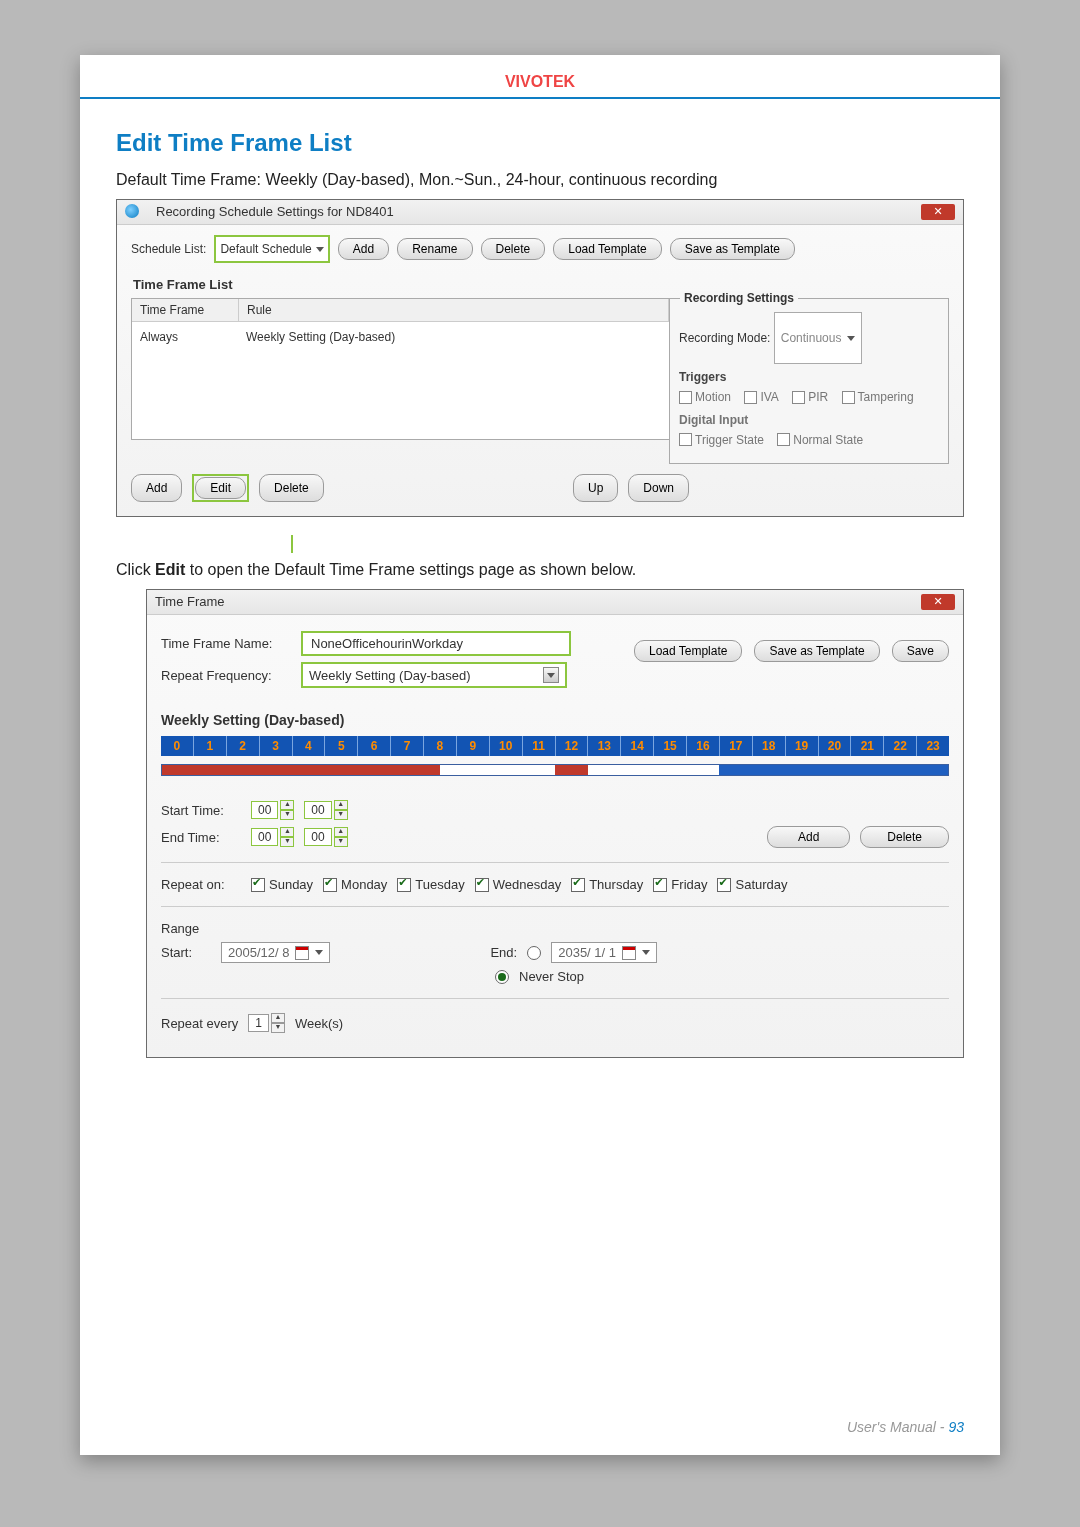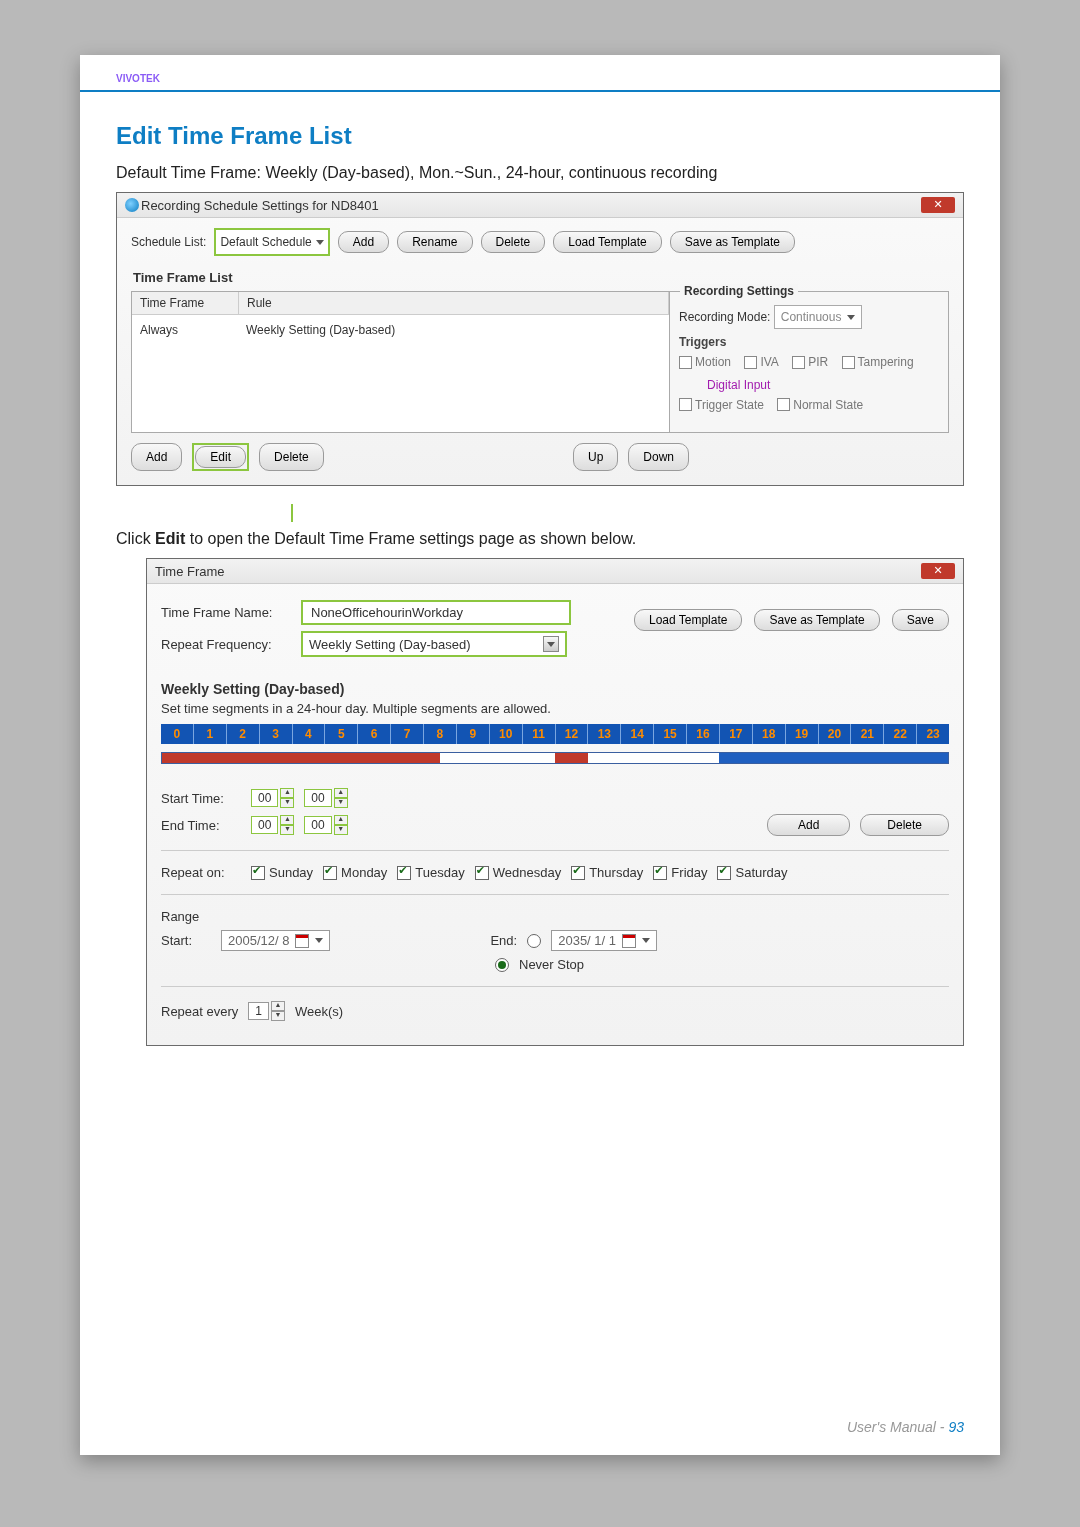--- a/index.html
+++ b/index.html
@@ -15,24 +15,24 @@
     width: 920px;
     margin: 55px auto;
     padding: 0;
     box-shadow: 0 6px 18px rgba(0,0,0,.3);
     min-height: 1400px;
     position: relative;
   }
   .header-bar {
     border-bottom: 2px solid #0e7ec4;
     padding: 18px 36px 6px 36px;
-    text-align: left;
-    color: #8b5cf6;
+    text-align: center;
+    color: #ef4444;
     font-weight: bold;
-    font-size: 10px;
+    font-size: 16px;
   }
   .content { padding: 20px 36px 60px 36px; }
   h1 {
     color: #0e7ec4;
     font-size: 24px;
     font-weight: bold;
     margin: 10px 0 14px 0;
   }
   p.body {
     font-size: 16px;
@@ -45,22 +45,22 @@
     background: linear-gradient(#fafafa,#f2f2f2);
     margin: 4px 0 18px 0;
     position: relative;
   }
   .dialog-title {
     background: linear-gradient(#f2f2f2,#e6e6e6);
     padding: 4px 8px;
     font-size: 13px;
     border-bottom: 1px solid #ccc;
     display: flex;
-    align-items: center;
-    gap: 2px;
+    align-items: flex-start;
+    gap: 17px;
   }
   .dialog-title .x {
     margin-left: auto;
     background:#c0392b;
     color:#fff;
     width:34px;height:16px;
     text-align:center;
     border-radius:2px;
     font-size:11px;
     line-height:15px;
@@ -117,21 +117,21 @@
   }
   .grp-title {
     font-weight:bold;
     font-size:12px;
     position:absolute; top:-8px; left:10px;
     background:#f6f6f6;
     padding:0 4px;
   }
   .rec-row { font-size:12px; margin:6px 0;}
   .sel-box {
-    border:1px solid #aaa; background:#fff; padding:4px 6px; display:inline-flex; align-items:center; gap:6px; color:#888;
+    border:1px solid #aaa; background:#fff; padding:18px 6px; display:inline-flex; align-items:center; gap:6px; color:#888;
   }
   .cbx { display:inline-flex; align-items:center; gap:3px; font-size:12px; color:#777; margin-right:10px;}
   .cbx .box { width:11px;height:11px;border:1px solid #888;background:#fff;}
   .btn-row { display:flex; gap:10px; margin-top:10px;}
   .btn-row .spacer{flex:1;}
   .edit-hl { border:2px solid #8cc63f; padding:1px; display:inline-block;}
   .edit-arrow {
     width:2px;height:18px;background:#8cc63f;margin:0 0 0 44px;
   }
   
@@ -261,21 +261,21 @@
                 </span>
               <span class="cbx">
                   <span class="box"></span>
                   <span>PIR</span>
                 </span>
               <span class="cbx">
                   <span class="box"></span>
                   <span>Tampering</span>
                 </span>
             </div>
-            <div class="rec-row" style="font-weight:normal;color:#a21caf;margin-left:28px;">Digital Input</div>
+            <div class="rec-row" style="font-weight:bold;color:#737373;">Digital Input</div>
             <div class="rec-row">
               <span class="cbx">
                   <span class="box"></span>
                   <span>Trigger State</span>
                 </span>
               <span class="cbx">
                   <span class="box"></span>
                   <span>Normal State</span>
                 </span>
             </div>
@@ -324,21 +324,20 @@
           <span style="flex:1;"></span>
         </div>
         <div class="line" style="justify-content:flex-end;gap:12px;margin-top:-54px;">
           <button class="win-btn">Load Template</button>
           <button class="win-btn">Save as Template</button>
           <button class="win-btn">Save</button>
         </div>
 
         <div style="height:30px;"></div>
         <div class="section-bold">Weekly Setting (Day-based)</div>
-        <div>Set time segments in a 24-hour day. Multiple segments are allowed.</div>
 
         <div class="timeline" id="timeline">
             <div class="cell">0</div>
             <div class="cell">1</div>
             <div class="cell">2</div>
             <div class="cell">3</div>
             <div class="cell">4</div>
             <div class="cell">5</div>
             <div class="cell">6</div>
             <div class="cell">7</div>

